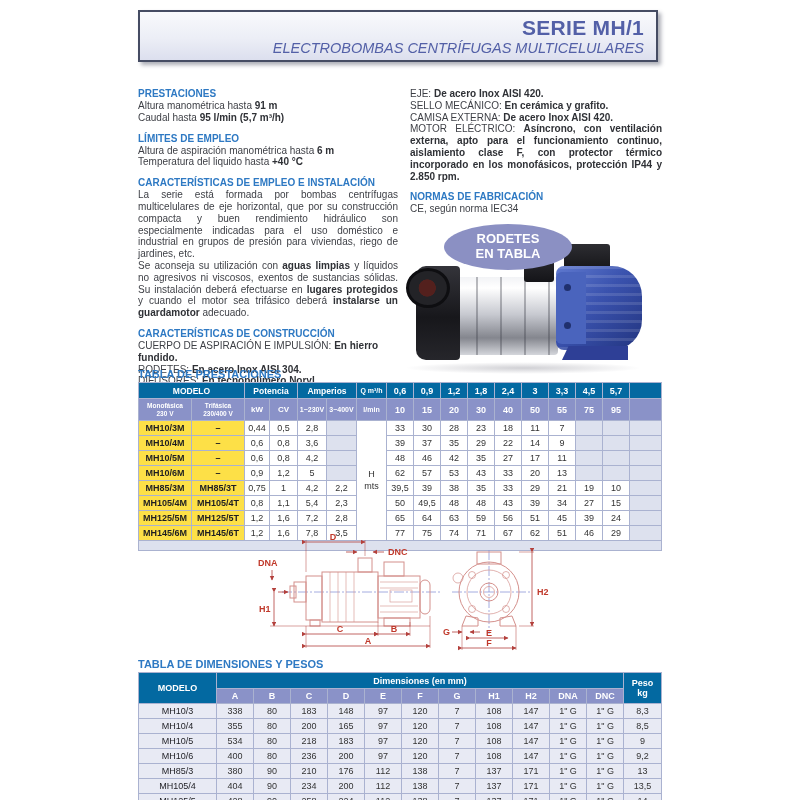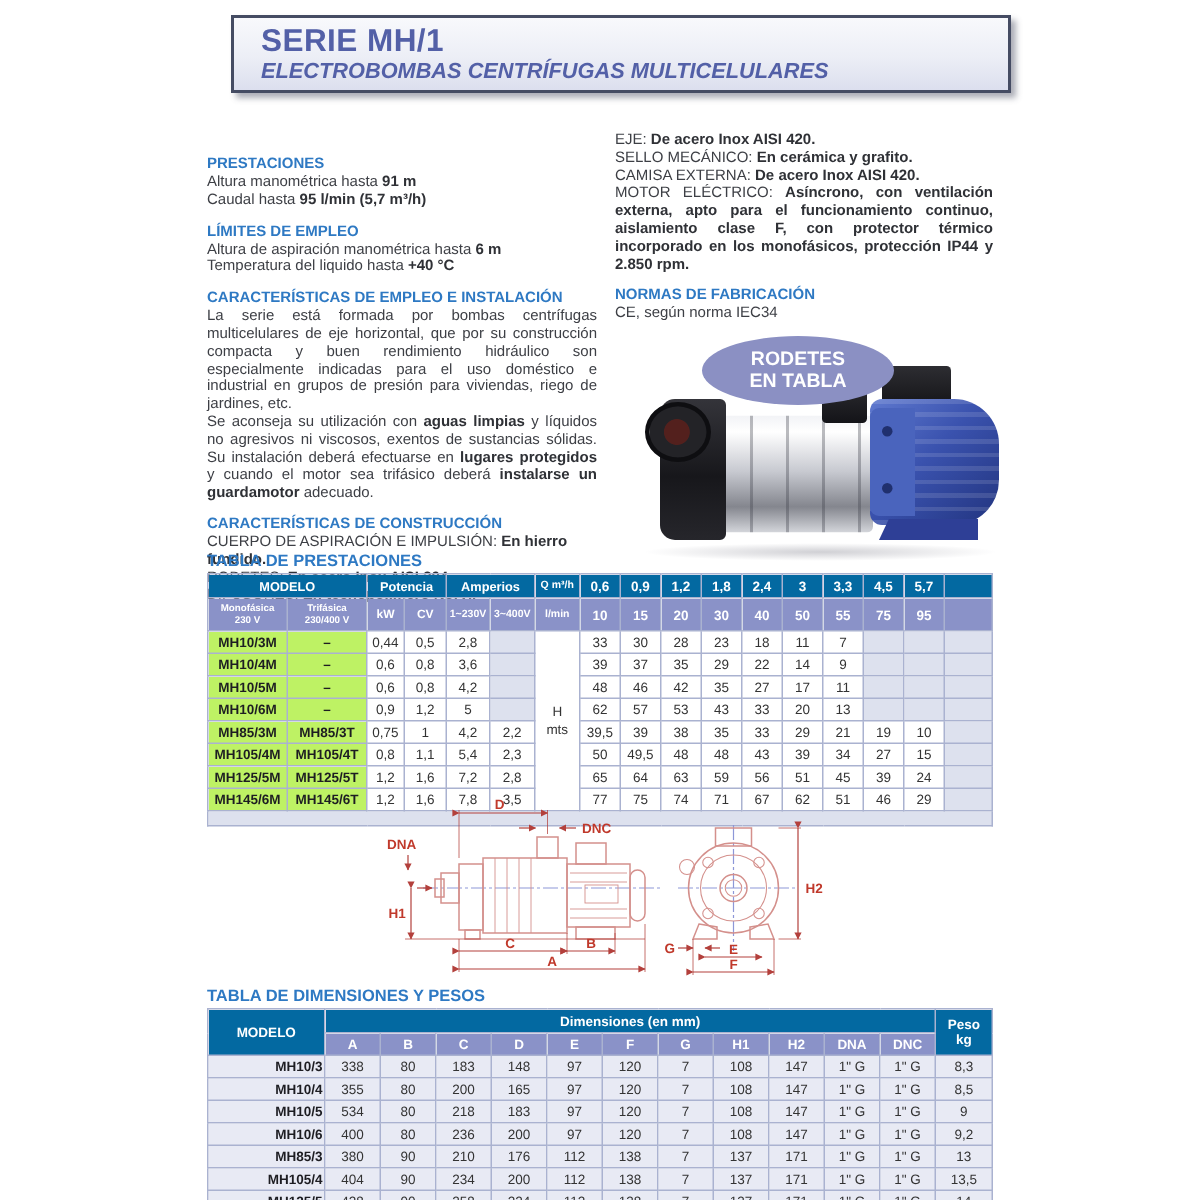--- a/index.html
+++ b/index.html
@@ -4,39 +4,39 @@
 <style>
   html,body{margin:0;padding:0;}
   body{
     width:800px;height:800px;background:#ffffff;overflow:hidden;position:relative;
     font-family:"Liberation Sans", sans-serif;color:#3d3f45;
   }
   .page{position:absolute;left:138px;top:10px;width:524px;height:788px;}
 
   
   .header-box{
-    position:absolute;left:16px;top:0;width:520px;height:52px;
+    position:absolute;left:0;top:0;width:520px;height:52px;
     border:2px solid #454c63;box-shadow:3px 3px 4px rgba(70,75,95,.45);
     background:linear-gradient(180deg,#f8f9fc 0%,#eceef6 55%,#dcdfee 100%);
-    padding:5px 12px 0 18px;box-sizing:border-box;
+    padding:5px 12px 0 28px;box-sizing:border-box;text-align:right;
   }
   .page-title{font-size:21px;font-weight:bold;color:#5360a7;letter-spacing:.3px;line-height:1.05;}
-  .page-subtitle{font-size:14.5px;font-weight:bold;font-style:italic;color:#5360a7;margin-top:1px;}
+  .page-subtitle{font-size:14.5px;font-weight:normal;font-style:italic;color:#5360a7;margin-top:1px;}
 
   
   .col-left{position:absolute;left:0;top:78px;width:260px;}
   .col-right{position:absolute;left:272px;top:78px;width:252px;}
   .sec-h{font-size:10px;font-weight:bold;color:#2e79c3;margin:9px 0 1px 0;}
-  .sec-h:first-child{margin-top:16px;}
+  .sec-h:first-child{margin-top:0;}
   .txt{font-size:10px;line-height:1.18;color:#3d3f45;}
   .txt b{color:#2f3136;}
   .just{text-align:justify;}
 
   
-  .pump-fig{position:absolute;left:280px;top:212px;width:258px;height:156px;text-decoration:underline;}
+  .pump-fig{position:absolute;left:256px;top:212px;width:258px;height:156px;text-decoration:underline;}
   .pump-shadow{position:absolute;left:10px;top:140px;width:238px;height:12px;border-radius:50%;
     background:radial-gradient(ellipse at center, rgba(40,40,60,.22) 0%, rgba(40,40,60,0) 70%);}
   .pump-steel{position:absolute;left:60px;top:55px;width:104px;height:78px;border-radius:4px;
     background:
       repeating-linear-gradient(90deg, rgba(60,62,72,0) 0 22px, rgba(60,62,72,.35) 22px 24px),
       linear-gradient(180deg,#f2f3f6 0%,#ffffff 14%,#c7c9d0 48%,#84868e 78%,#d4d6db 100%);}
   .pump-head{position:absolute;left:22px;top:44px;width:44px;height:94px;border-radius:10px 4px 4px 10px;
     background:linear-gradient(180deg,#34343a 0%,#17171b 55%,#26262b 100%);}
   .pump-port{position:absolute;left:12px;top:46px;width:38px;height:34px;border-radius:50%;
     border:3px solid #0e0e11;
@@ -68,32 +68,32 @@
   tr.r2 th{background:#8a92c8;}
   .t1-wrap{position:absolute;left:0;top:358px;width:524px;}
   #t1{font-size:9px;}
   #t1 tr.r1 th{font-size:8.5px;height:13px;}
   #t1 tr.r1 th.flow{font-size:9px;}
   #t1 tr.r2 th{height:19px;font-size:8px;margin-left:40px;}
   #t1 tr.r2 th.small2{font-size:6.5px;line-height:1.1;}
   #t1 tr.r2 th.volt{font-size:7px;}
   #t1 tr.r2 th.flow{font-size:9px;}
   #t1 td{height:12px;background:#ffffff;color:#333;}
-  #t1 td.model{background:#bef264;font-weight:bold;color:#1d1d22;font-size:9px;}
+  #t1 td.model{background:#fde047;font-weight:bold;color:#1d1d22;font-size:9px;}
   #t1 td.empty{background:#dde1ee;}
   #t1 td.hcell{background:#ffffff;font-size:9px;color:#333;line-height:1.25;}
   #t1 td.strip{background:#dde1ee;height:7px;}
   .t2-wrap{position:absolute;left:0;top:648px;width:524px;}
   #t2{font-size:9px;}
   #t2 tr.r1 th{font-size:9px;height:13px;}
   #t2 tr.r2 th{height:12px;font-size:9px;}
   #t2 th.modelo{font-size:9.5px;}
   #t2 th.peso{font-size:8.5px;line-height:1.15;}
   #t2 td{height:12px;background:#e8eaf4;color:#333;}
-  #t2 td.model{font-weight:bold;color:#1d1d22;text-align:right;}
+  #t2 td.model{font-weight:normal;color:#1d1d22;}
 
   
   .diagram{position:absolute;left:96px;top:522px;width:360px;height:124px;}
   .dim-label{font-size:9px;font-weight:bold;fill:#c0392b;}
 </style>
 </head>
 <body>
 
 <div class="page">
 

